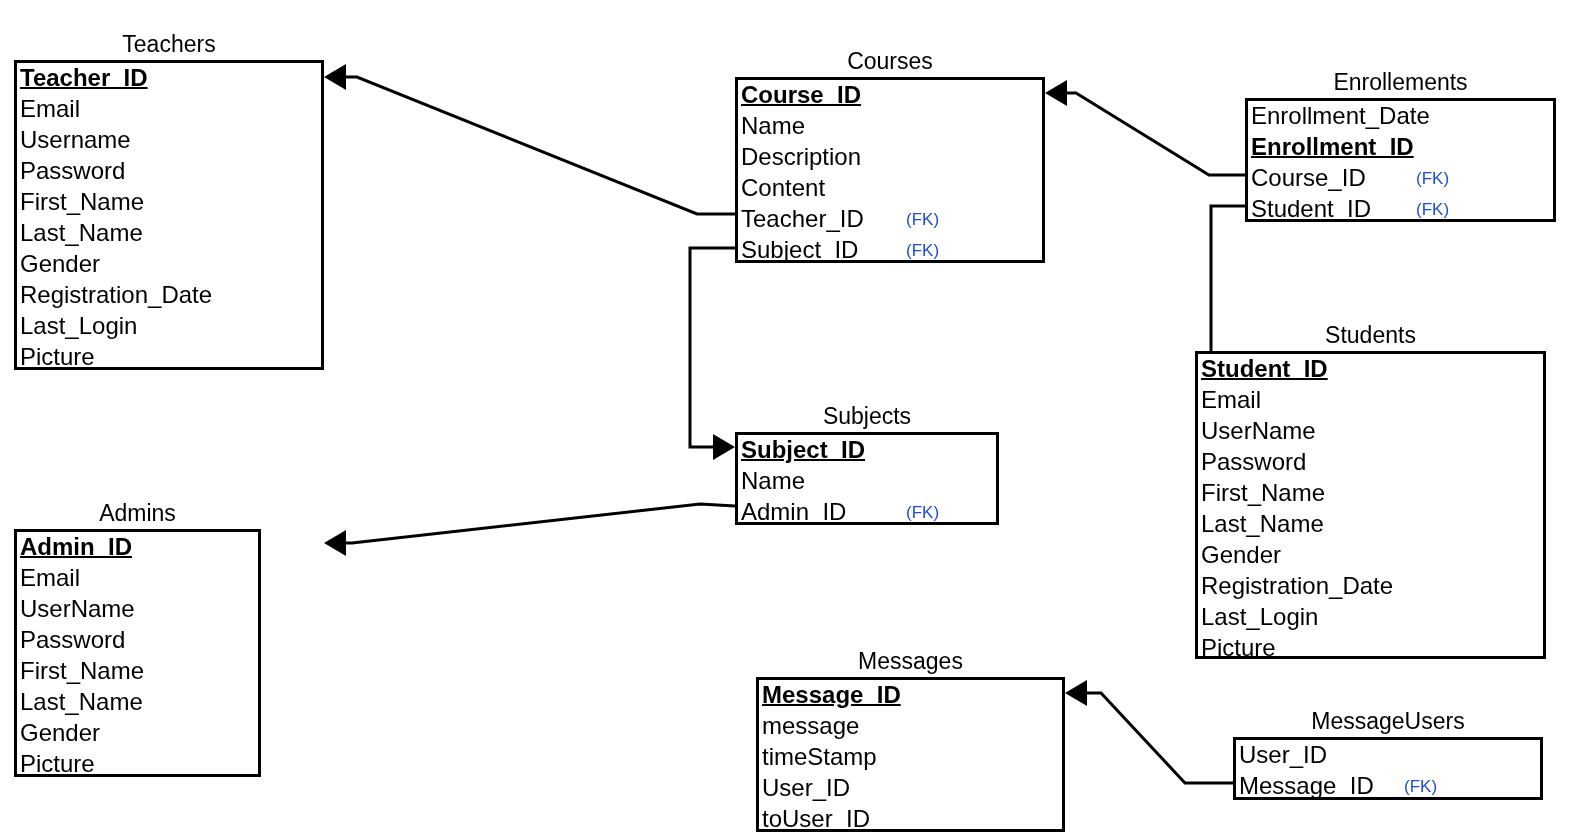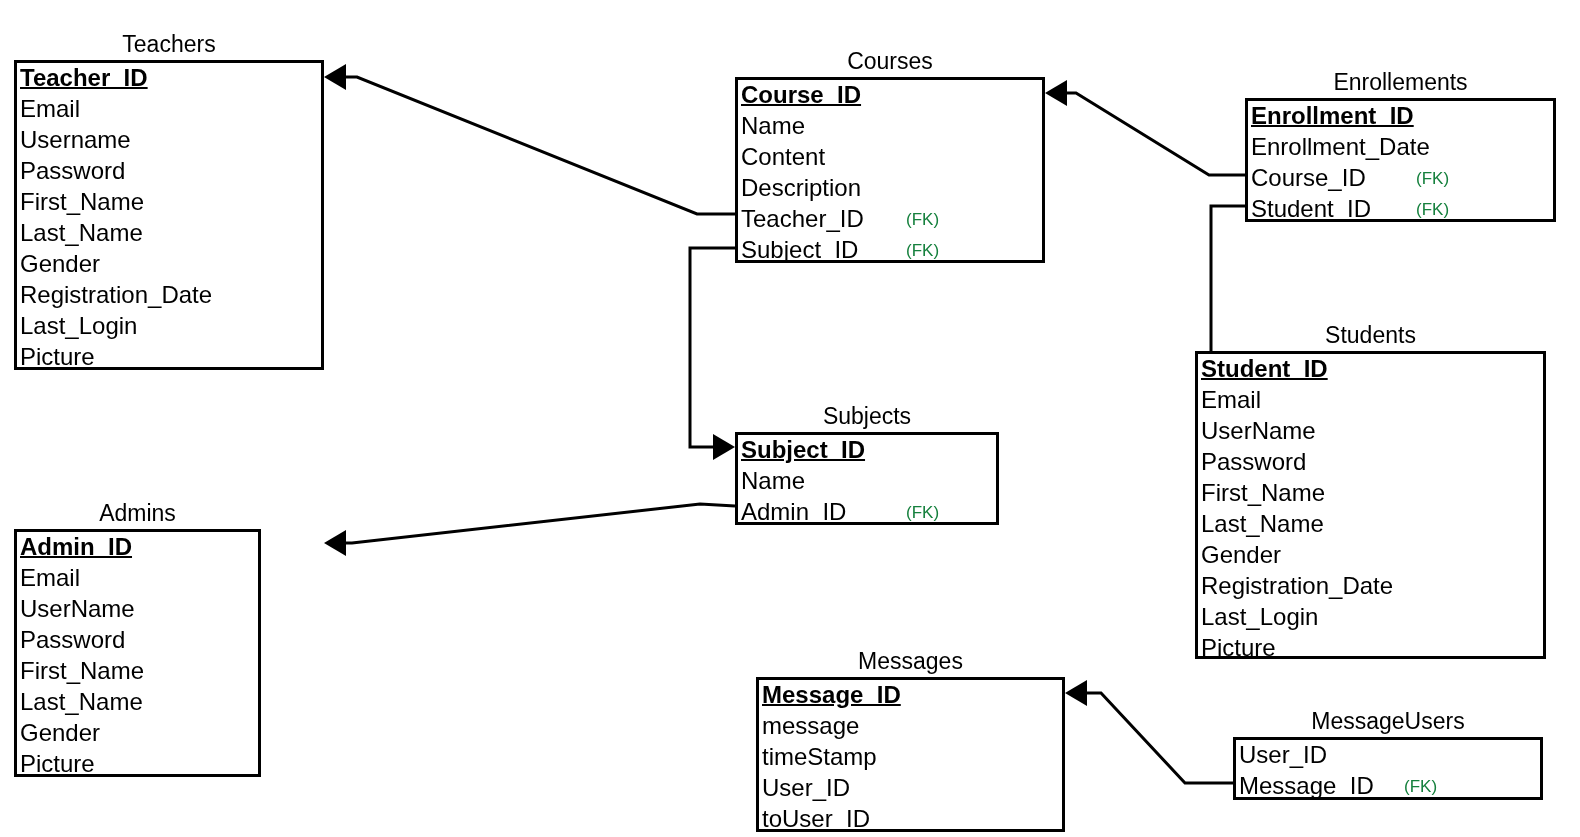--- a/index.html
+++ b/index.html
@@ -75,21 +75,21 @@
     font-weight: bold;
     text-decoration: underline;
     text-underline-offset: 1px;
   }
   .attr .fk {
     position: absolute;
     left: 165px;
     top: 0;
     font-size: 17px;
     line-height: 33px;
-    color: #15803d;
+    color: #1d4ed8;
   }
 </style>
 </head>
 <body>
 
 <div id="canvas">
 
   <svg id="edges" viewBox="0 0 1580 837" width="1580" height="837" xmlns="http://www.w3.org/2000/svg">
       <g>
         <polyline points="735,199 697,199 357,62 337,62" fill="none" stroke="#000000" stroke-width="3" stroke-linejoin="miter"></polyline>
@@ -133,32 +133,32 @@
           <div class="attr"><span class="aname">Last_Login</span></div>
           <div class="attr"><span class="aname">Picture</span></div>
         </div>
       </div>
       <div class="entity" style="left: 735px; top: 62px; width: 310px; height: 186px;">
         <div class="entity-title">Courses</div>
         <div class="entity-box"></div>
         <div class="attrs">
           <div class="attr pk"><span class="aname">Course_ID</span></div>
           <div class="attr"><span class="aname">Name</span></div>
+          <div class="attr"><span class="aname">Description</span></div>
           <div class="attr"><span class="aname">Content</span></div>
-          <div class="attr"><span class="aname">Description</span></div>
           <div class="attr"><span class="aname">Teacher_ID</span><span class="fk">(FK)</span></div>
           <div class="attr"><span class="aname">Subject_ID</span><span class="fk">(FK)</span></div>
         </div>
       </div>
       <div class="entity" style="left: 1245px; top: 83px; width: 311px; height: 124px;">
         <div class="entity-title">Enrollements</div>
         <div class="entity-box"></div>
         <div class="attrs">
+          <div class="attr"><span class="aname">Enrollment_Date</span></div>
           <div class="attr pk"><span class="aname">Enrollment_ID</span></div>
-          <div class="attr"><span class="aname">Enrollment_Date</span></div>
           <div class="attr"><span class="aname">Course_ID</span><span class="fk">(FK)</span></div>
           <div class="attr"><span class="aname">Student_ID</span><span class="fk">(FK)</span></div>
         </div>
       </div>
       <div class="entity" style="left: 1195px; top: 336px; width: 351px; height: 308px;">
         <div class="entity-title">Students</div>
         <div class="entity-box"></div>
         <div class="attrs">
           <div class="attr pk"><span class="aname">Student_ID</span></div>
           <div class="attr"><span class="aname">Email</span></div>

